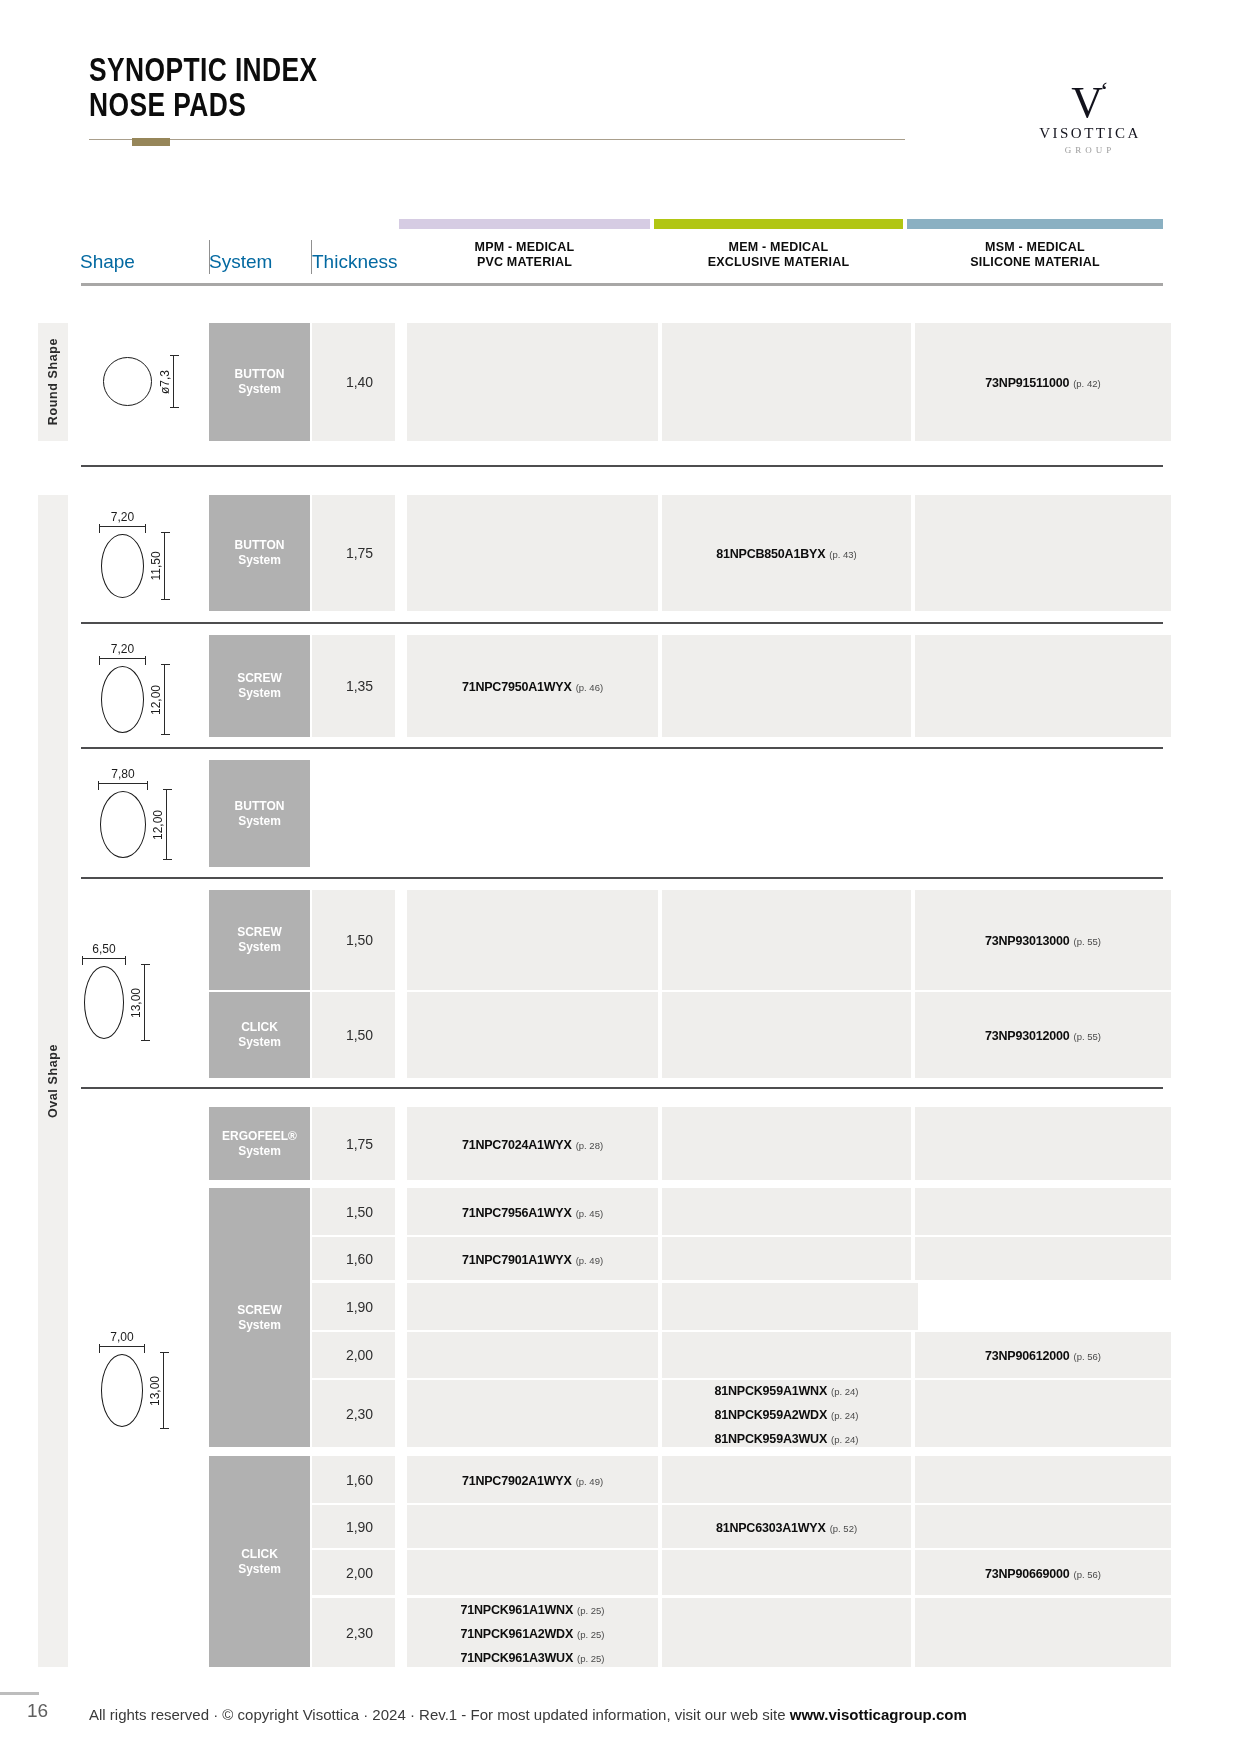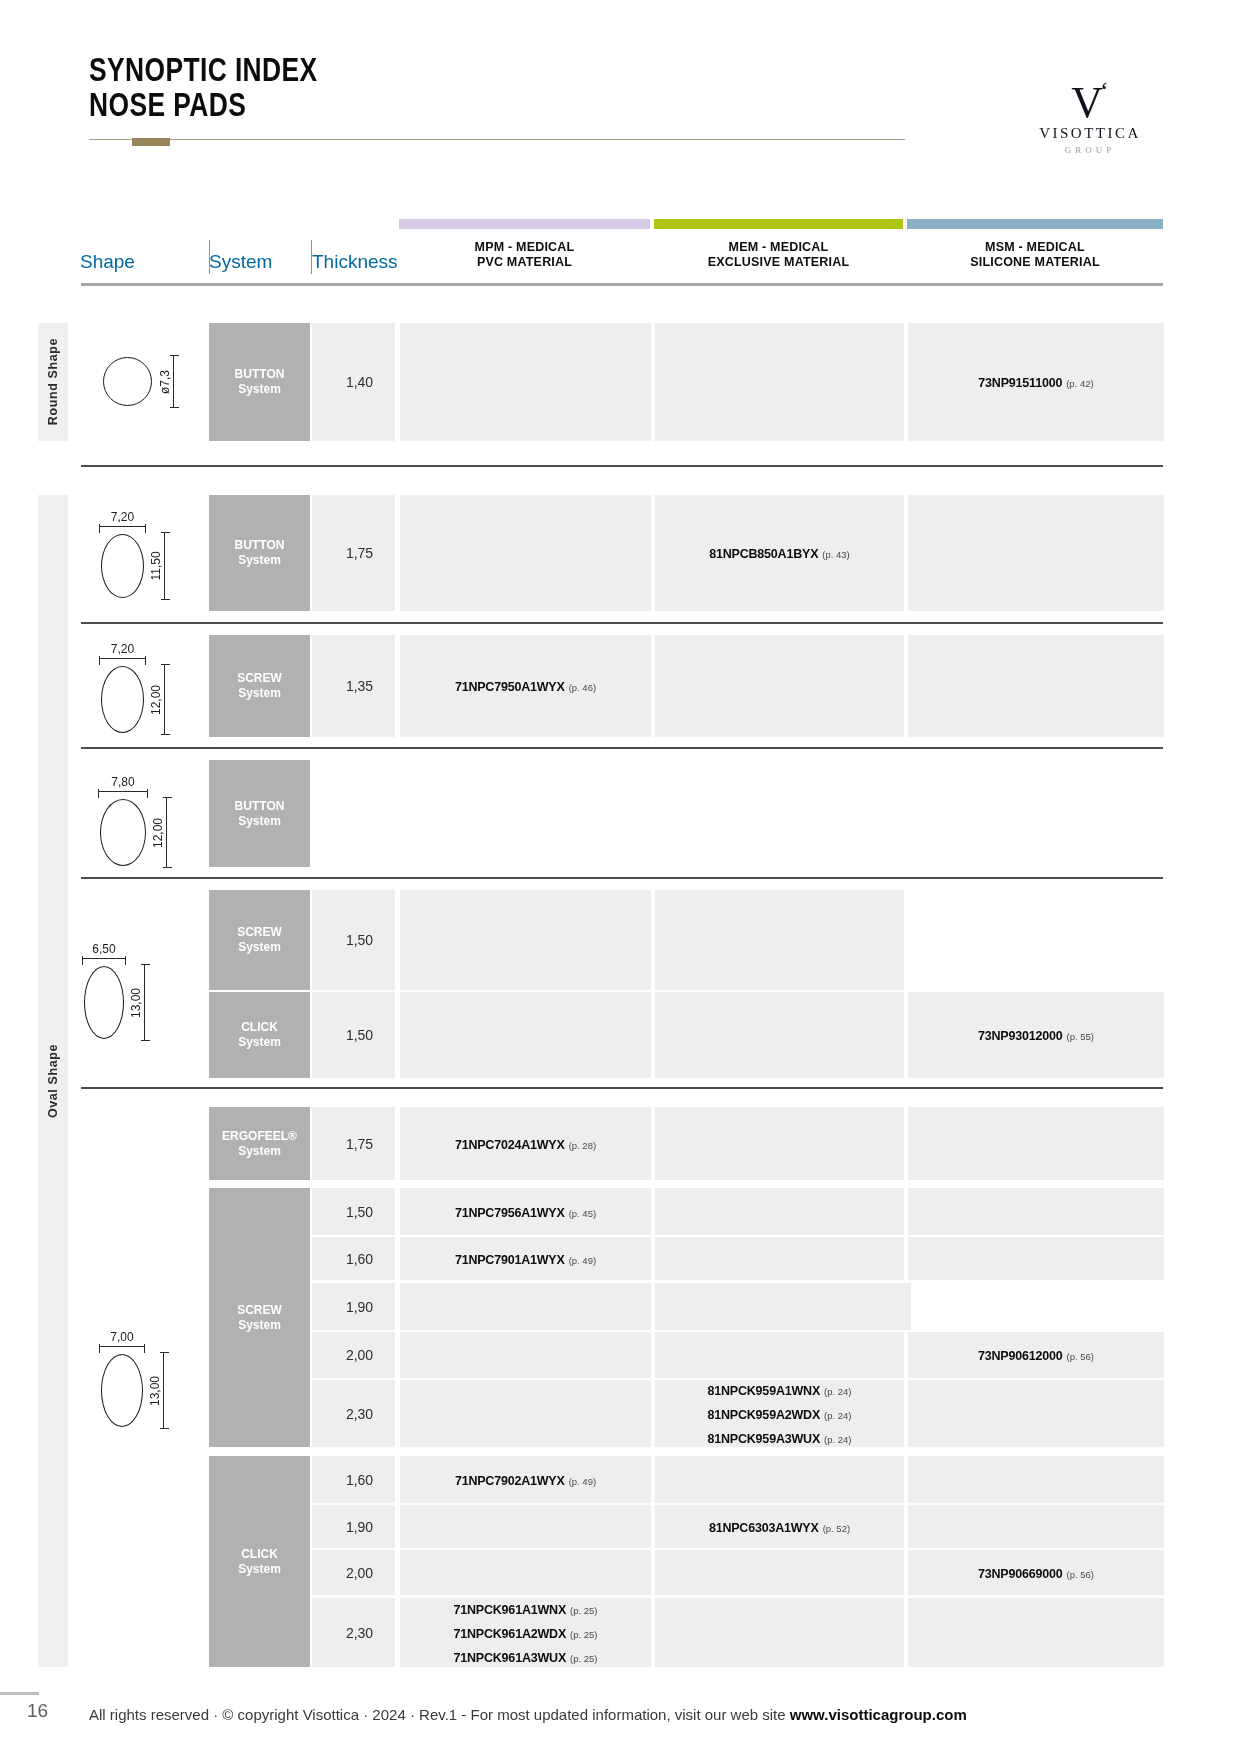--- a/index.html
+++ b/index.html
@@ -44,21 +44,21 @@
   .sep { position:absolute; left:81px; width:1082px; height:2px; background:#4d4d4f; }
 
   
   .grp { position:absolute; left:80px; width:1083px; }
   .sysbox { position:absolute; left:129px; width:101px; background:#b1b1b1;
             display:flex; flex-direction:column; align-items:center; justify-content:center;
             color:#ffffff; font-weight:700; font-size:12px; line-height:15px; text-align:center; }
   .subrow { position:absolute; left:232px; display:flex; align-items:stretch; }
   .c { background:#efeeec; display:flex; align-items:center; justify-content:center; }
   .c.th  { width:83px; }
-  .c.mpm { width:251px; margin-left:5px; }
+  .c.mpm { width:251px; margin-left:12px; }
   .c.mem { width:249px; margin-left:4px; }
   .c.msm { width:256px; margin-left:4px; }
   .th-val { font-size:14px; color:#2e2e2e;margin-left:12px; }
   .code-line { white-space:nowrap; }
   .code { font-weight:700; font-size:12.5px; color:#0d0d0d; letter-spacing:-0.2px; }
   .pref { font-size:9.5px; color:#4a4a4a; margin-left:4px; }
   .codes { display:flex; flex-direction:column; gap:6px; align-items:flex-start; }
 
   
   .fig { position:absolute; }
@@ -215,21 +215,21 @@
         </div>
       <div class="c mpm">
         <div class="code-line"><span class="code">71NPC7950A1WYX</span><span class="pref">(p. 46)</span></div>
       </div>
       <div class="c mem"></div>
       <div class="c msm"></div>
     </div>
   </div>
 
   <div class="grp" style="top:760px;height:107px;">
-    <div class="fig" style="left:20px;top:8px;">
+    <div class="fig" style="left:20px;top:0;">
       <div class="dim-top" style="width:46px;">
         <span class="lbl">7,80</span>
         <div class="bracket"></div>
       </div>
       <div class="fig-body">
         <div class="ellipse" style="width:46px;height:67px;"></div>
         <div class="dim-right" style="right:-26px;">
           <span class="lbl-v">12,00</span>
         </div>
       </div>
@@ -257,20 +257,23 @@
     <div class="sysbox" style="top:0;height:100px;">
       <div>SCREW</div>
       <div>System</div>
     </div>
     <div class="subrow" style="top:0;height:100px;">
       <div class="c th">
           <span class="th-val">1,50</span>
         </div>
       <div class="c mpm"></div>
       <div class="c mem"></div>
+      <div class="c msm">
+        <div class="code-line"><span class="code">73NP93013000</span><span class="pref">(p. 55)</span></div>
+      </div>
     </div>
 
     <div class="sysbox" style="top:102px;height:86px;">
       <div>CLICK</div>
       <div>System</div>
     </div>
     <div class="subrow" style="top:102px;height:86px;">
       <div class="c th">
           <span class="th-val">1,50</span>
         </div>

